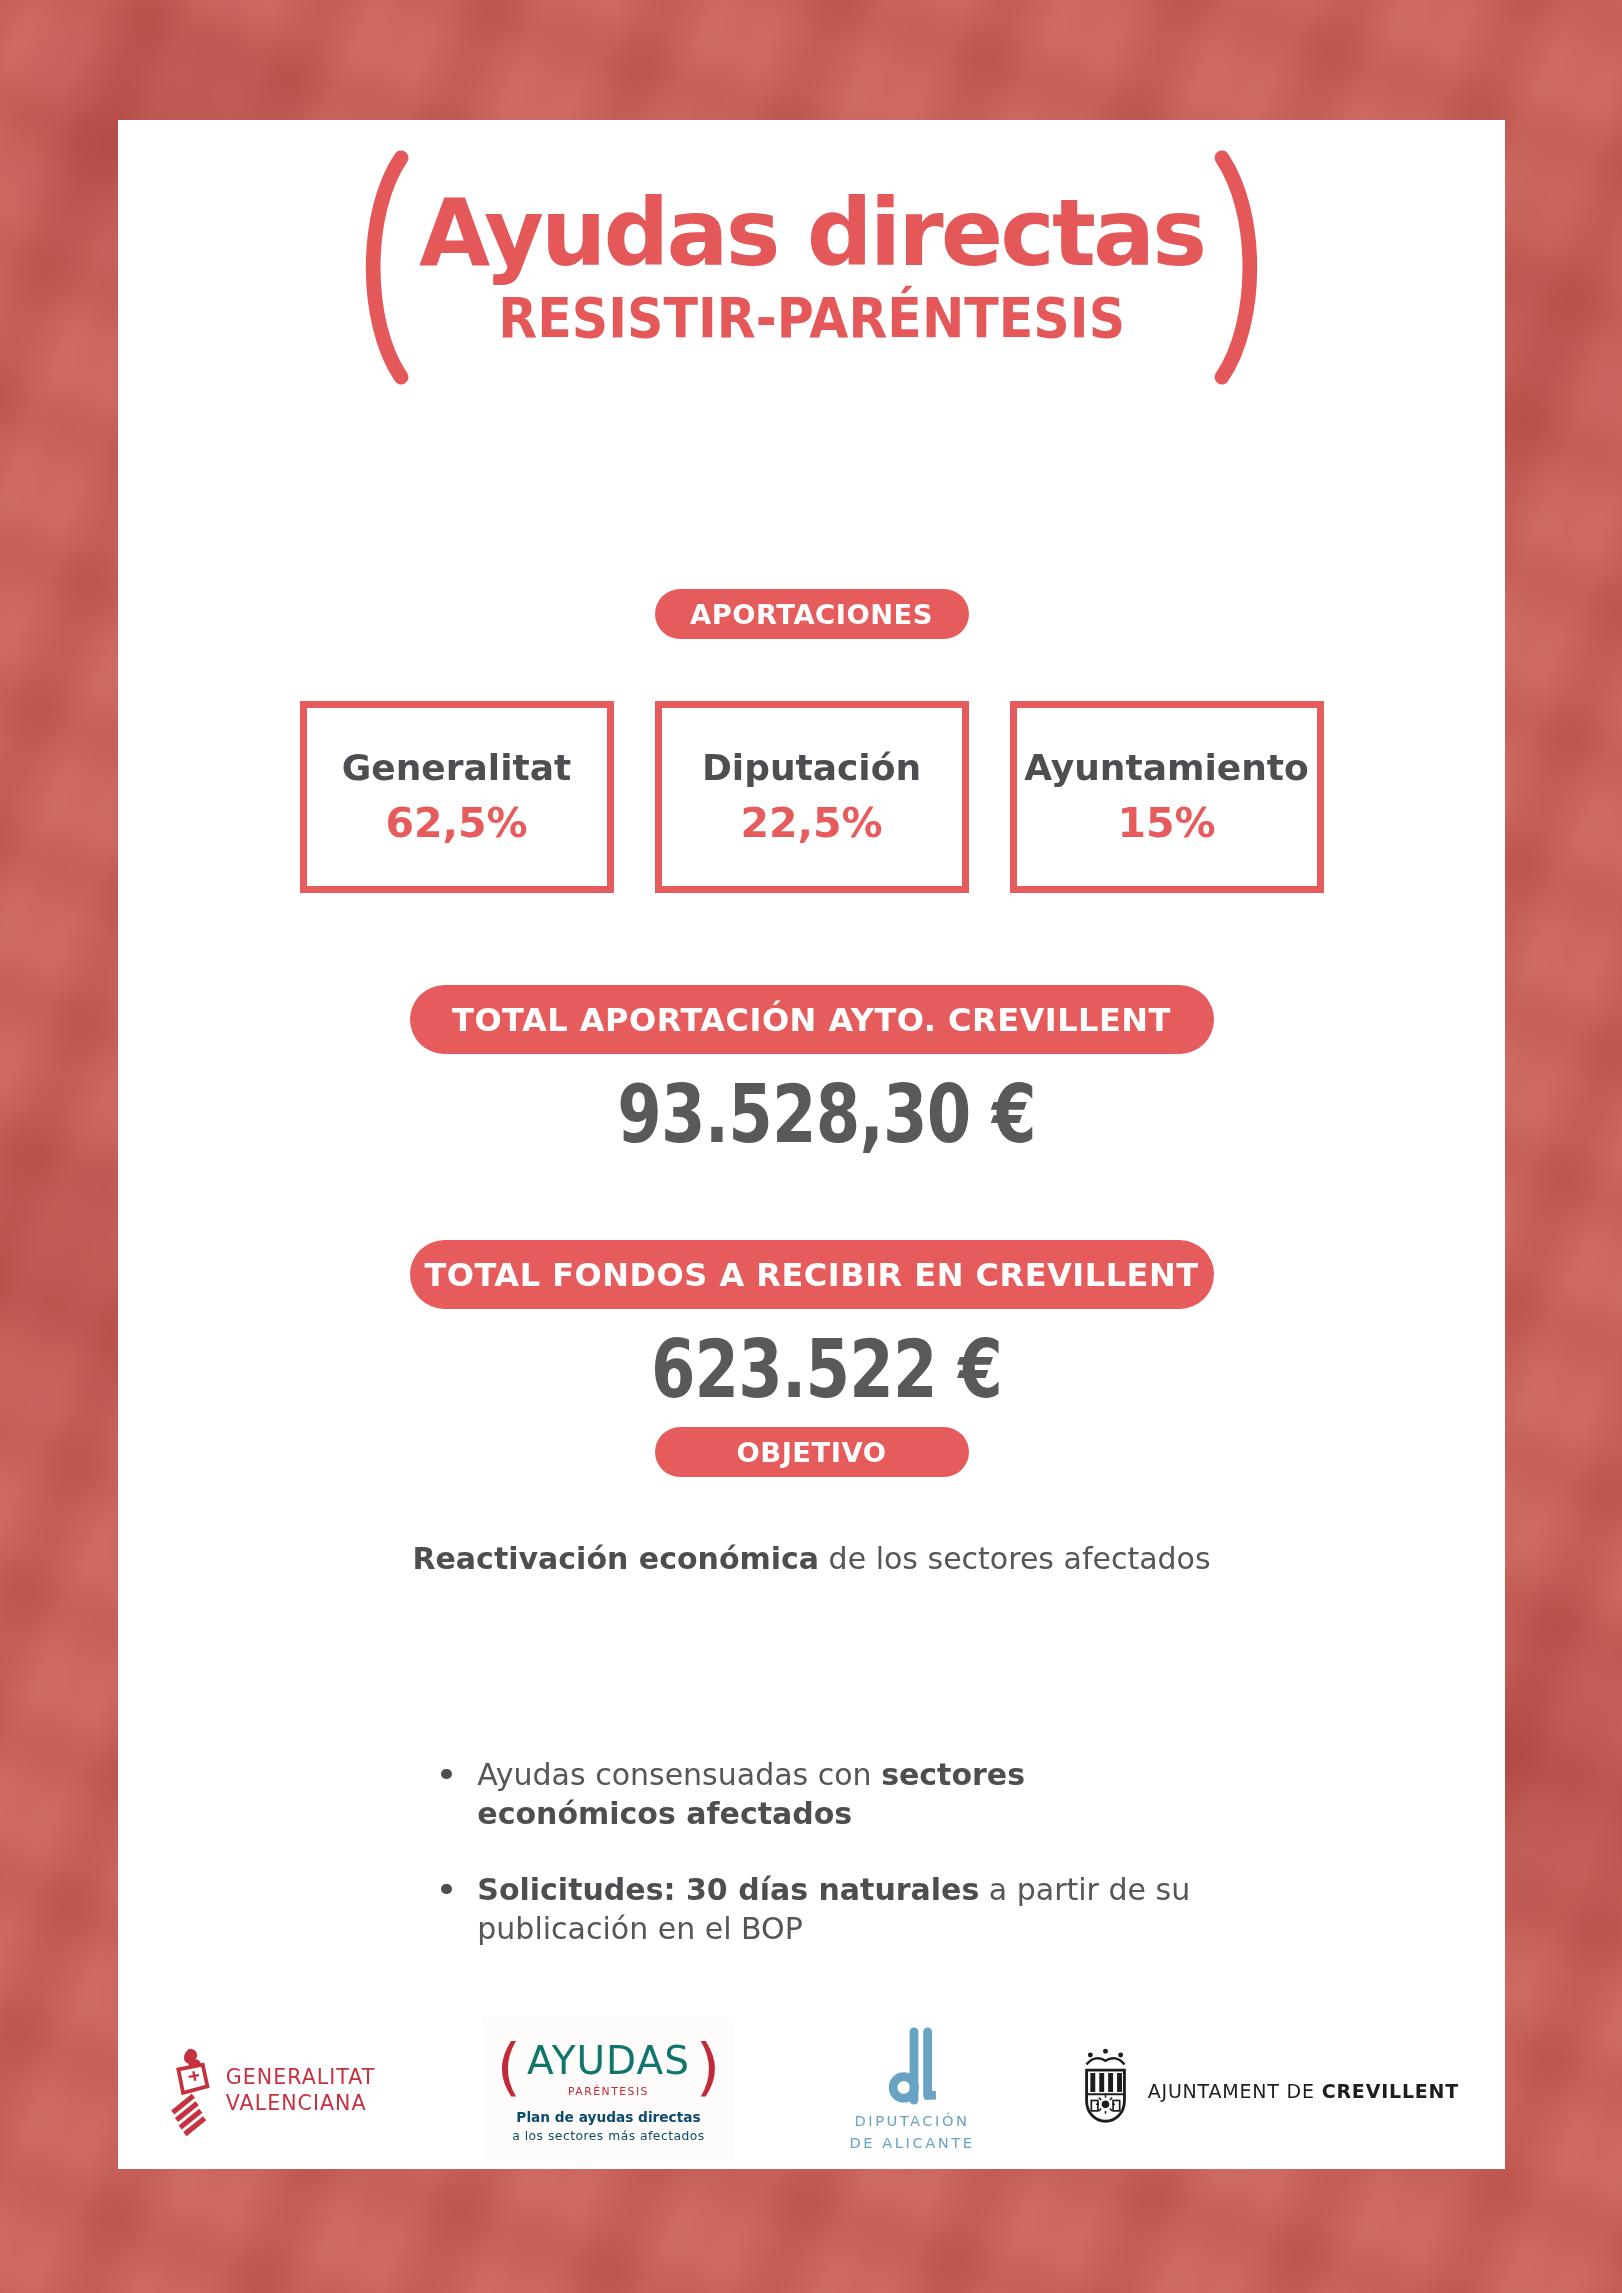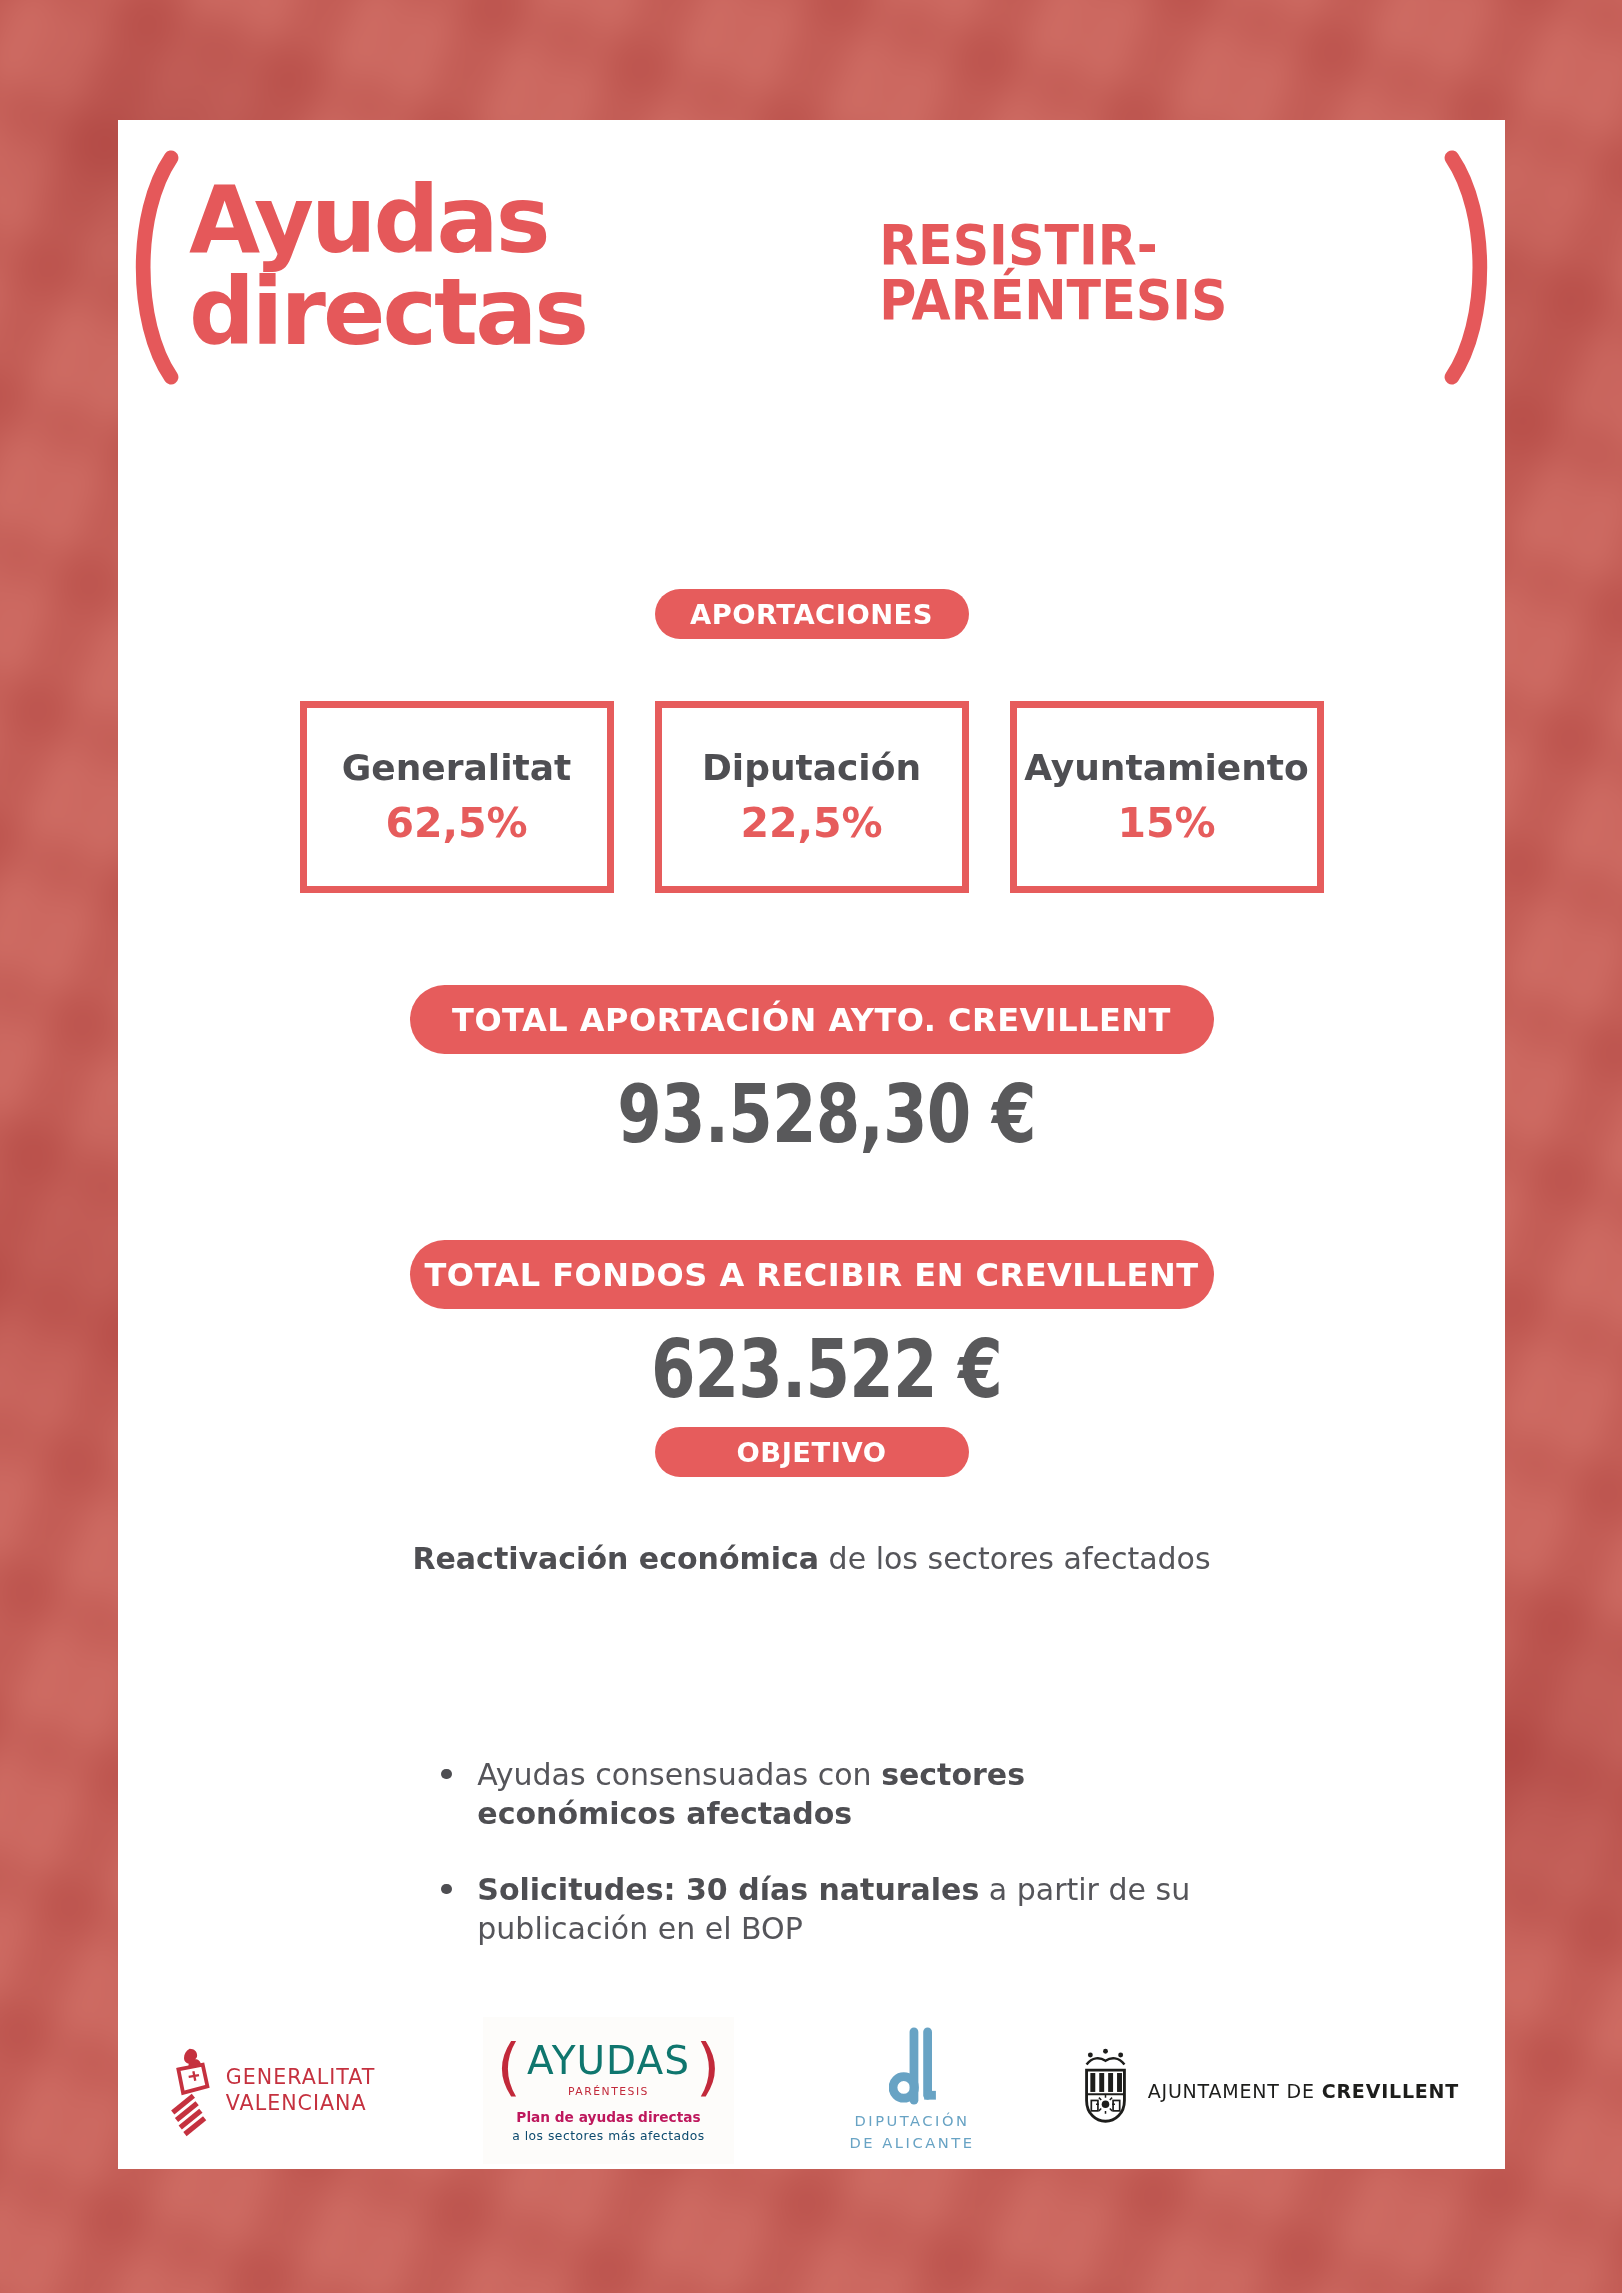--- a/index.html
+++ b/index.html
@@ -20,21 +20,21 @@
     filter: blur(15.7px);
   }
 
   .card { position:absolute; left:118px; top:120px; width:1387px; height:2049px; background:#ffffff; }
 
   .sec { position:absolute; left:0; right:0; text-align:center; }
 
   
   .title-block { position:absolute; top:19.6px; left:0; right:0; height:255px;
                  display:flex; justify-content:center; align-items:center; gap:5.9px; }
-  .title-lines { display:flex; flex-direction:row; align-items:center; }
+  .title-lines { display:flex; flex-direction:column; align-items:center; }
   .title-line1 { font-size:92px; font-weight:bold; color:#E5585A; letter-spacing:-2.9px; line-height:1; }
   .title-line2 { font-size:55px; font-weight:bold; color:#E5585A; letter-spacing:0; line-height:1;
                  margin-top:11.8px; transform:scaleX(.92); }
   .paren-svg { flex:0 0 auto; }
 
   
   .pill { display:inline-flex; align-items:center; justify-content:center;
           background:#E65C5C; color:#fff; font-weight:bold; border-radius:35px;
           letter-spacing:0.5px; }
   .pill-sm { width:314px; height:50px; font-size:27.4px; }
@@ -67,21 +67,21 @@
 
   .f-generalitat { left:51px; }
   .gva-text { margin-left:11.8px; font-size:20.6px; letter-spacing:1px; color:#C5313F; line-height:1.25; text-align:left; }
 
   .f-plan { left:365px; width:251px; flex-direction:column; justify-content:center; background:#FDFCFA; }
   .plan-top { display:flex; align-items:center; justify-content:center; }
   .plan-paren { font-size:63px; line-height:.9; font-weight:400; color:#C2293A; }
   .plan-mid { display:flex; flex-direction:column; align-items:center; margin:0 5.9px; }
   .plan-name { font-size:39px; font-weight:400; letter-spacing:1px; color:#0f766e; }
   .plan-subname { font-size:10.8px; letter-spacing:1.5px; color:#C2293A; margin-top:2px; }
-  .plan-tag-bold { font-size:13.7px; font-weight:bold; color:#be185d; margin-top:11.8px; }
+  .plan-tag-bold { font-size:13.7px; font-weight:bold; color:#0c4a6e; margin-top:11.8px; }
   .plan-tag-light { font-size:12.3px; color:#0c4a6e; margin-top:3.9px; letter-spacing:0.5px; }
 
   .f-dipu { left:701px; width:186px; flex-direction:column; justify-content:center; }
   .dipu-text { font-size:14.7px; letter-spacing:2.5px; color:#68A3C4; line-height:1.5; text-align:center; margin-top:5.9px; }
 
   .f-ajunt { left:961px; }
   .ajunt-text { margin-left:15.7px; font-size:19px; letter-spacing:0.8px; color:#1D1D1B; }
   .ajunt-text .strong { color:#1D1D1B; }
 </style>
 </head>

